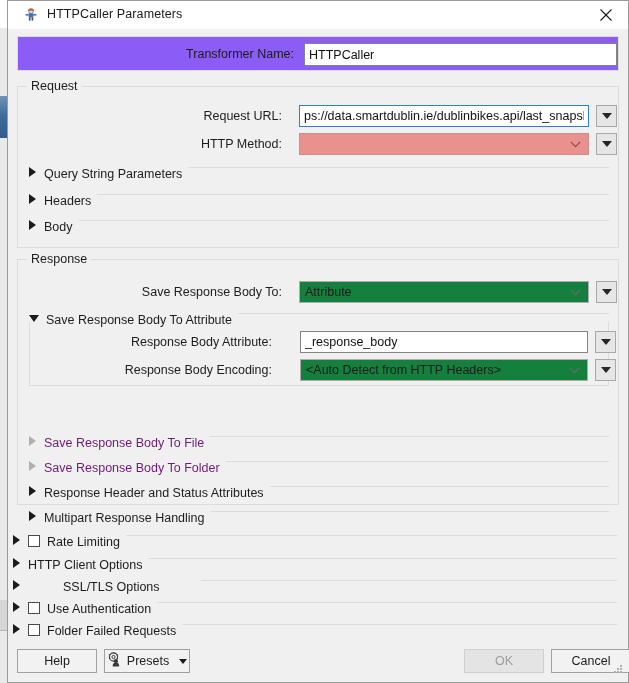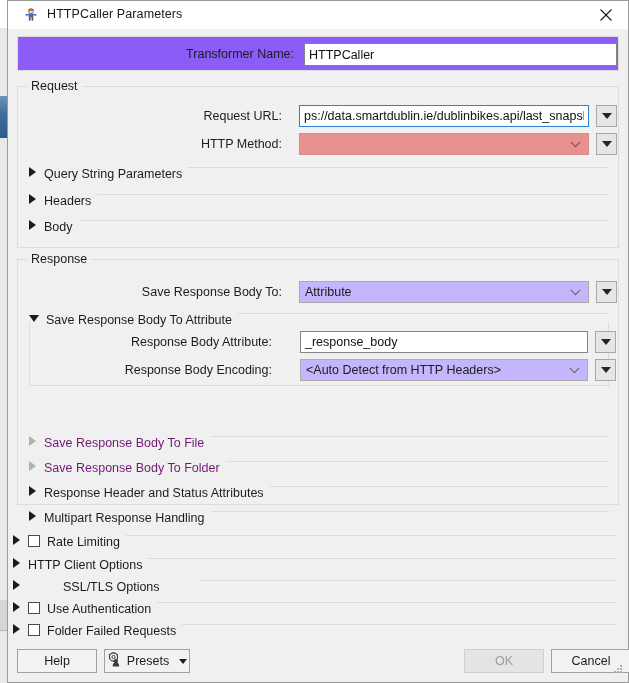--- a/index.html
+++ b/index.html
@@ -97,21 +97,21 @@
   
   .tinput {
     position: absolute; height: 22px;
     background: #ffffff; border: 1px solid #848484; box-sizing: border-box;
     font-size: 12.5px; color: #111; padding: 2px 4px;
     font-family: "Liberation Sans", sans-serif;
   }
   .tinput.focused { border: 1px solid #2f7fd1; }
   .combo {
     position: absolute; height: 22px;
-    background: #c4b5fd; border: 1px solid #acacac; box-sizing: border-box;
+    background: #15803d; border: 1px solid #acacac; box-sizing: border-box;
     font-size: 12.5px; color: #1c1c1c;
     display: flex; align-items: center;
     padding-left: 5px;
   }
   .combo.error { background: #e8918f; border-color: #d08b8a; }
   .combo .chev {
     position: absolute; right: 7px; top: 50%; transform: translateY(-50%);
   }
   .ddbtn {
     position: absolute; width: 21px; height: 22px;

